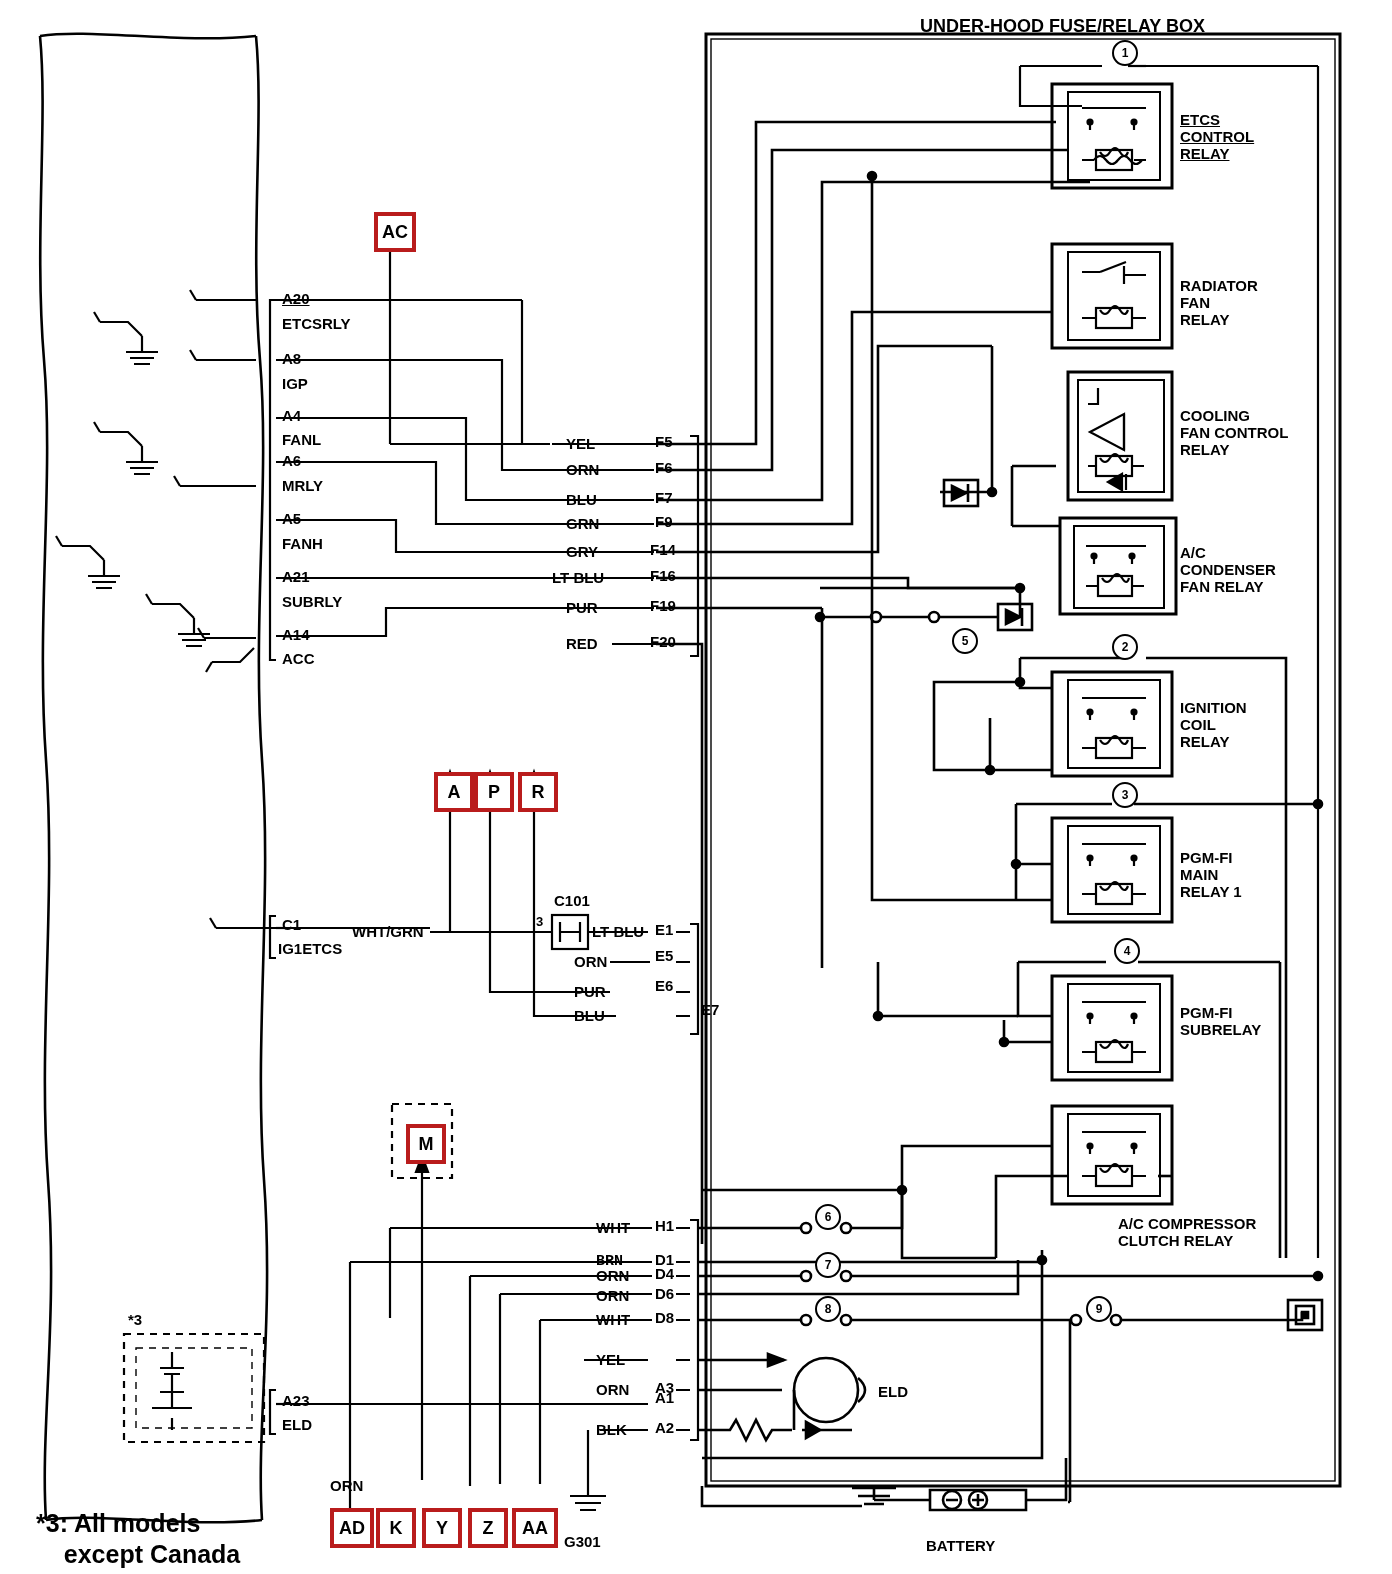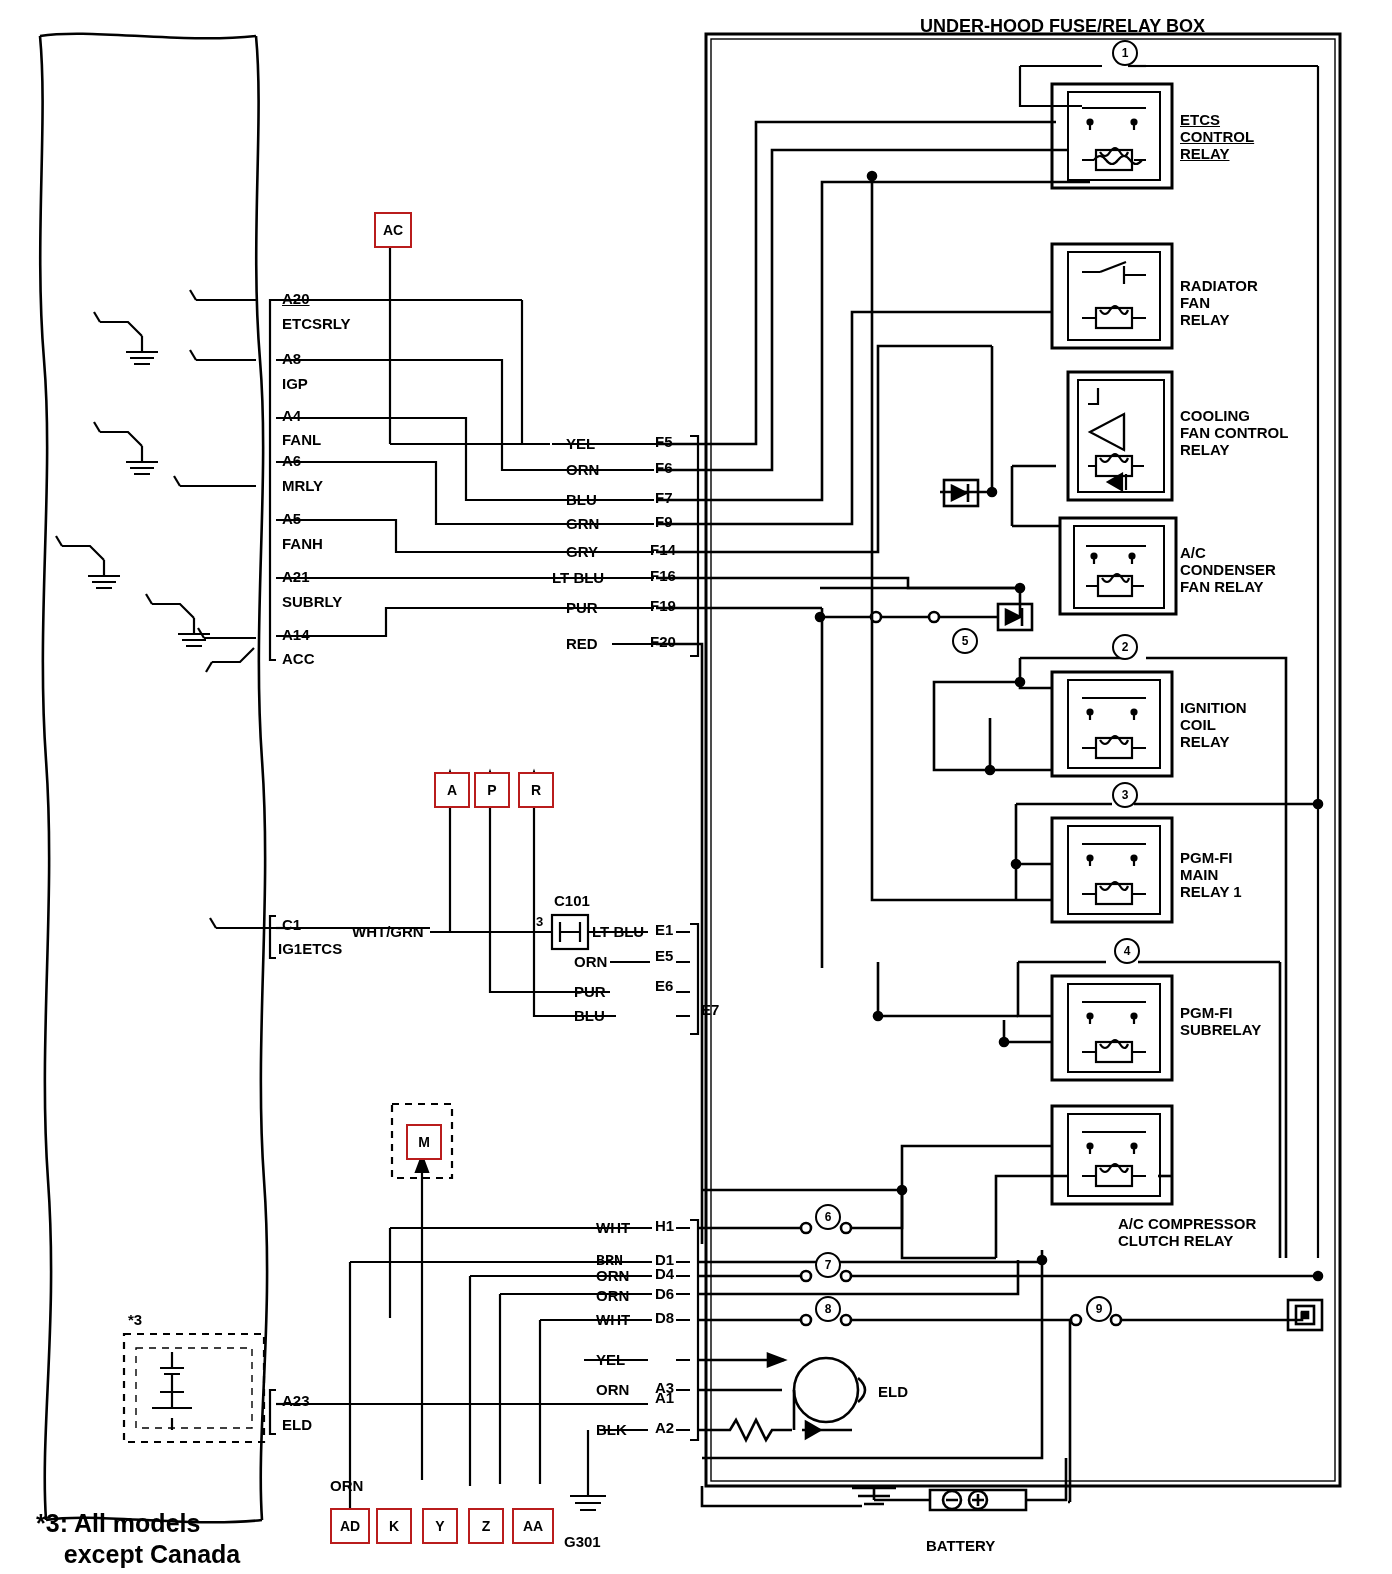--- a/index.html
+++ b/index.html
@@ -2,21 +2,21 @@
 <html><head>
 <meta charset="utf-8">
 <style>
   html,body{margin:0;padding:0;background:#fff;}
   body{width:1392px;height:1574px;position:relative;font-family:"Liberation Sans",sans-serif;}
   #sheet{position:absolute;left:0;top:0;width:1392px;height:1574px;overflow:hidden;}
   .lbl{position:absolute;font-weight:bold;color:#000;white-space:pre;line-height:1.12;}
   .f9{font-size:13px;}
   .f11{font-size:15px;}
   .f13{font-size:18px;}
-  .box{position:absolute;border:2px solid #b91c1c;background:#fff;display:flex;align-items:center;justify-content:center;font-weight:bold;font-size:14px;}
+  .box{position:absolute;border:4px solid #b91c1c;background:#fff;display:flex;align-items:center;justify-content:center;font-weight:bold;font-size:18px;}
   .cir{position:absolute;border:2px solid #000;border-radius:50%;background:#fff;display:flex;align-items:center;justify-content:center;font-size:12px;font-weight:bold;}
   svg{position:absolute;left:0;top:0;}
   .note{position:absolute;font-weight:bold;font-size:25px;line-height:1.25;}
 </style>
 </head>
 <body>
 
 <div id="sheet">
 
 <svg width="1392" height="1574">

